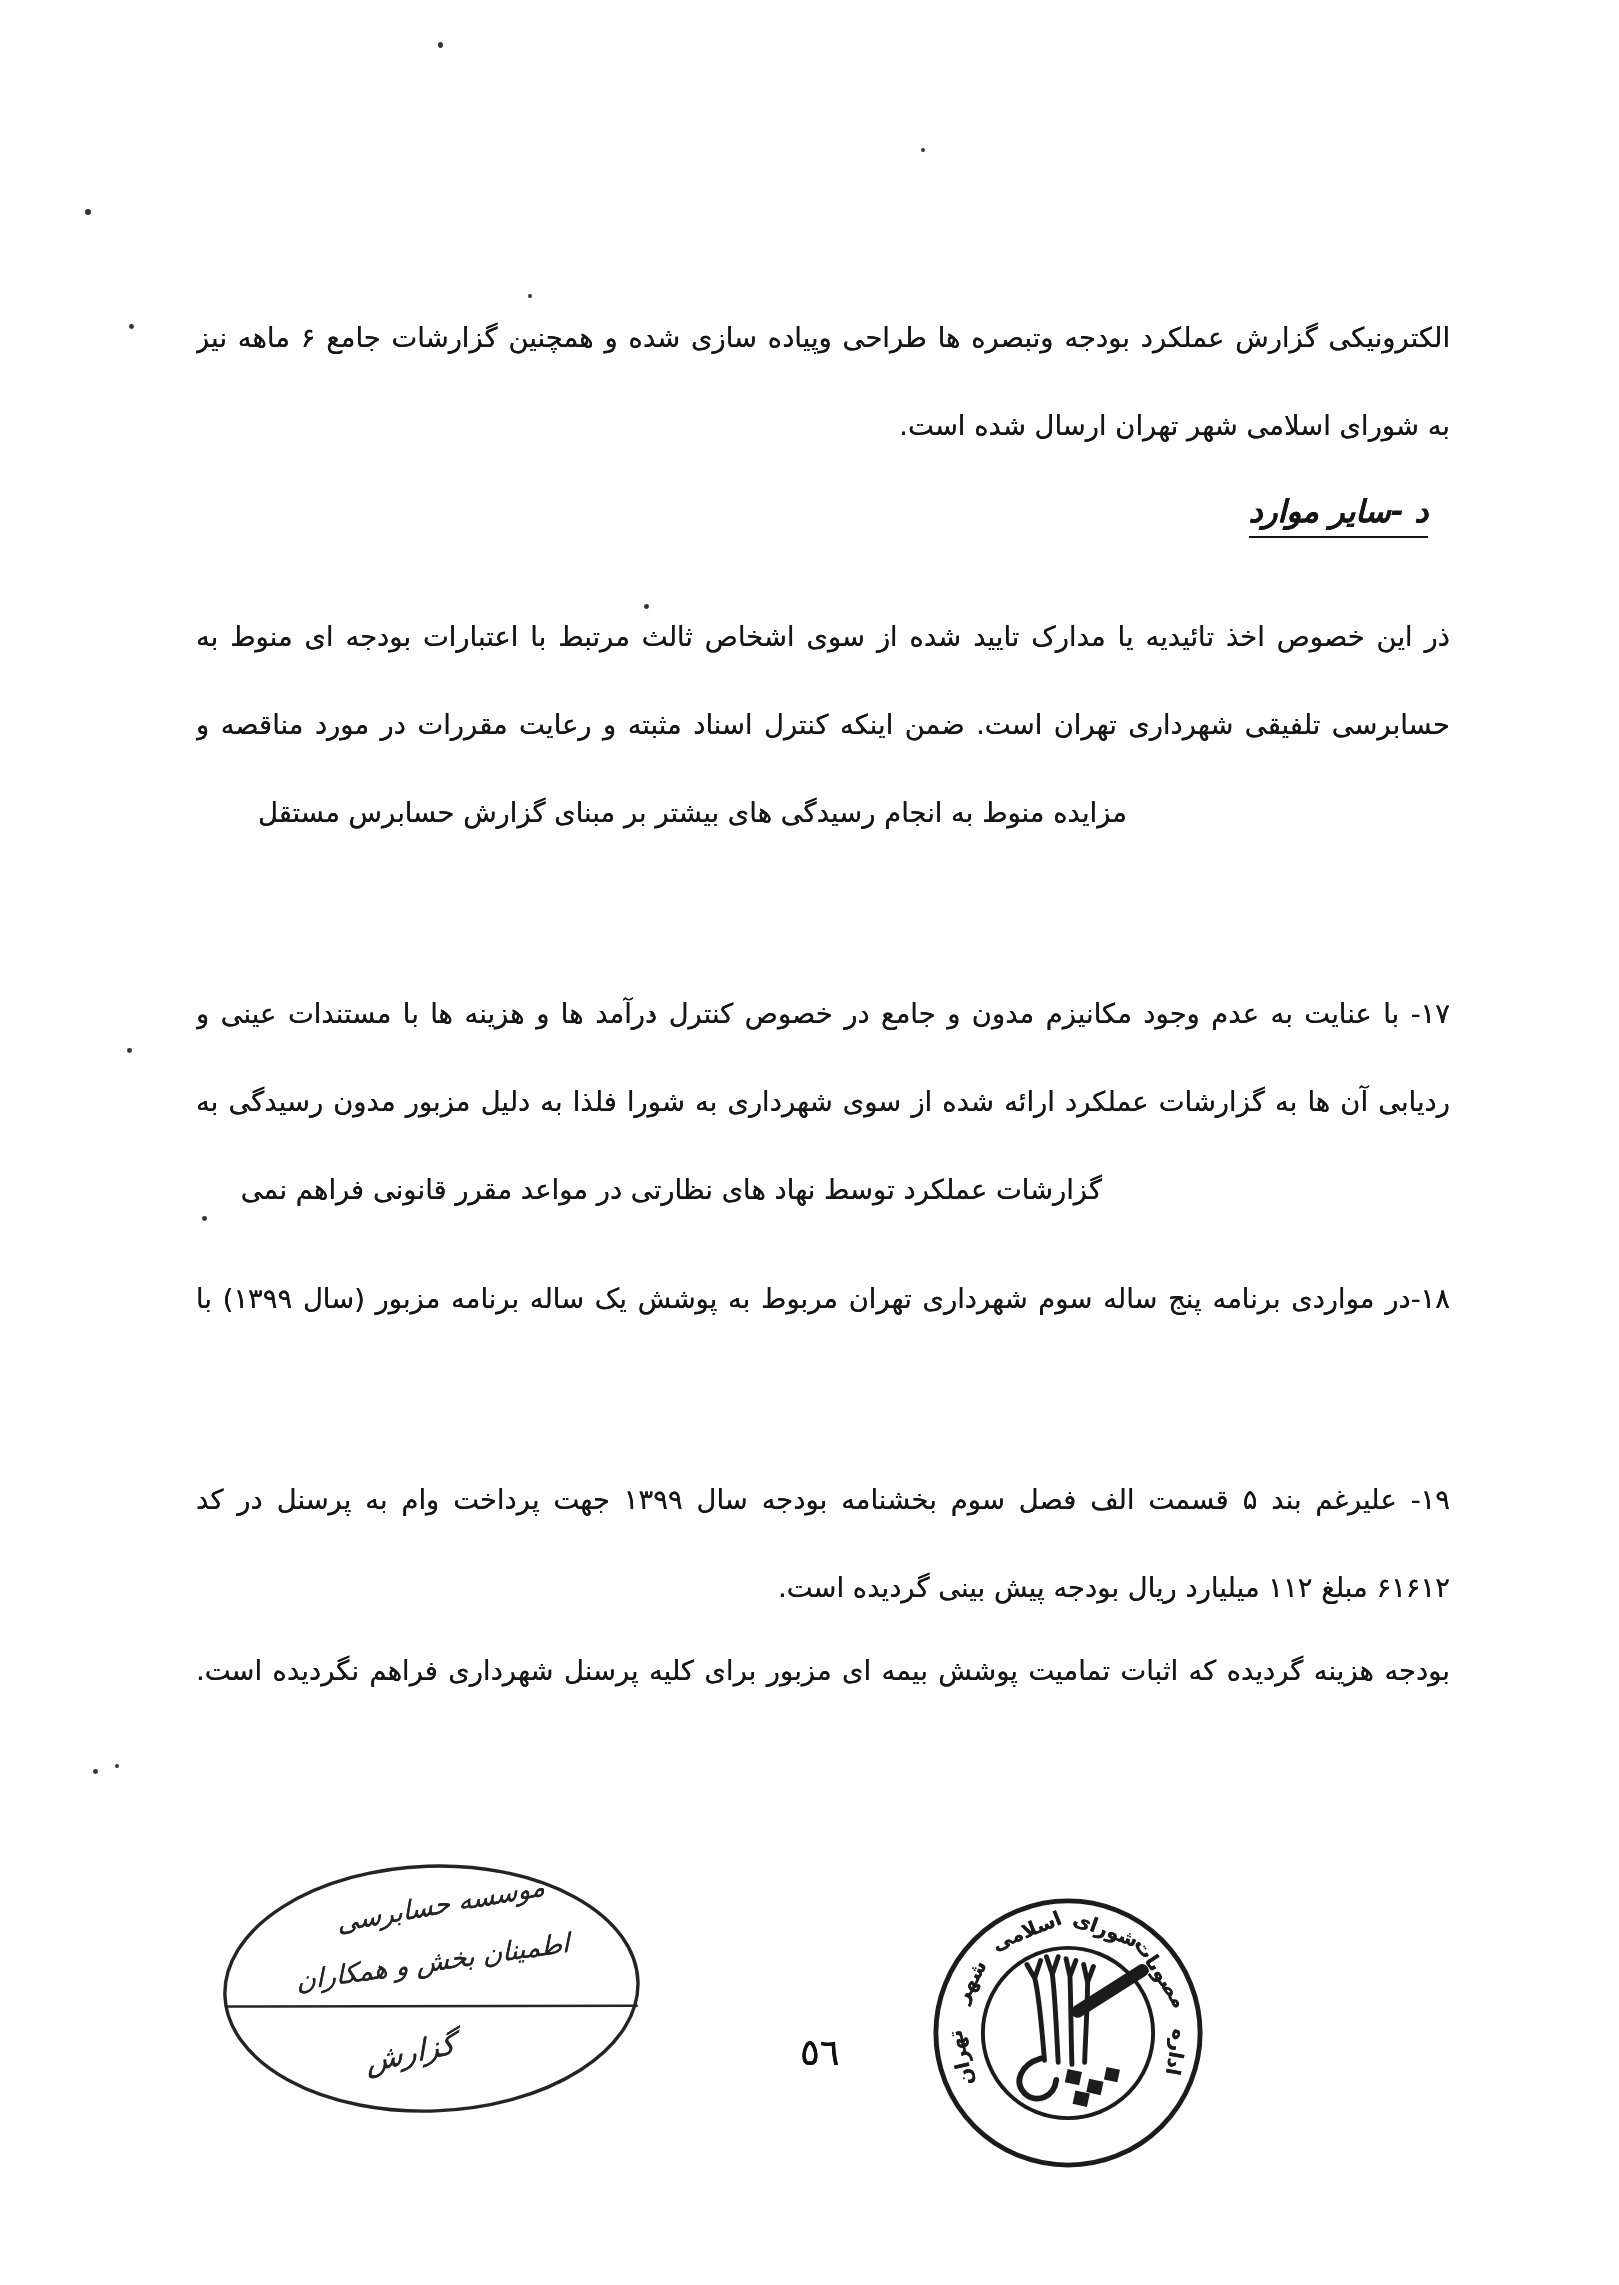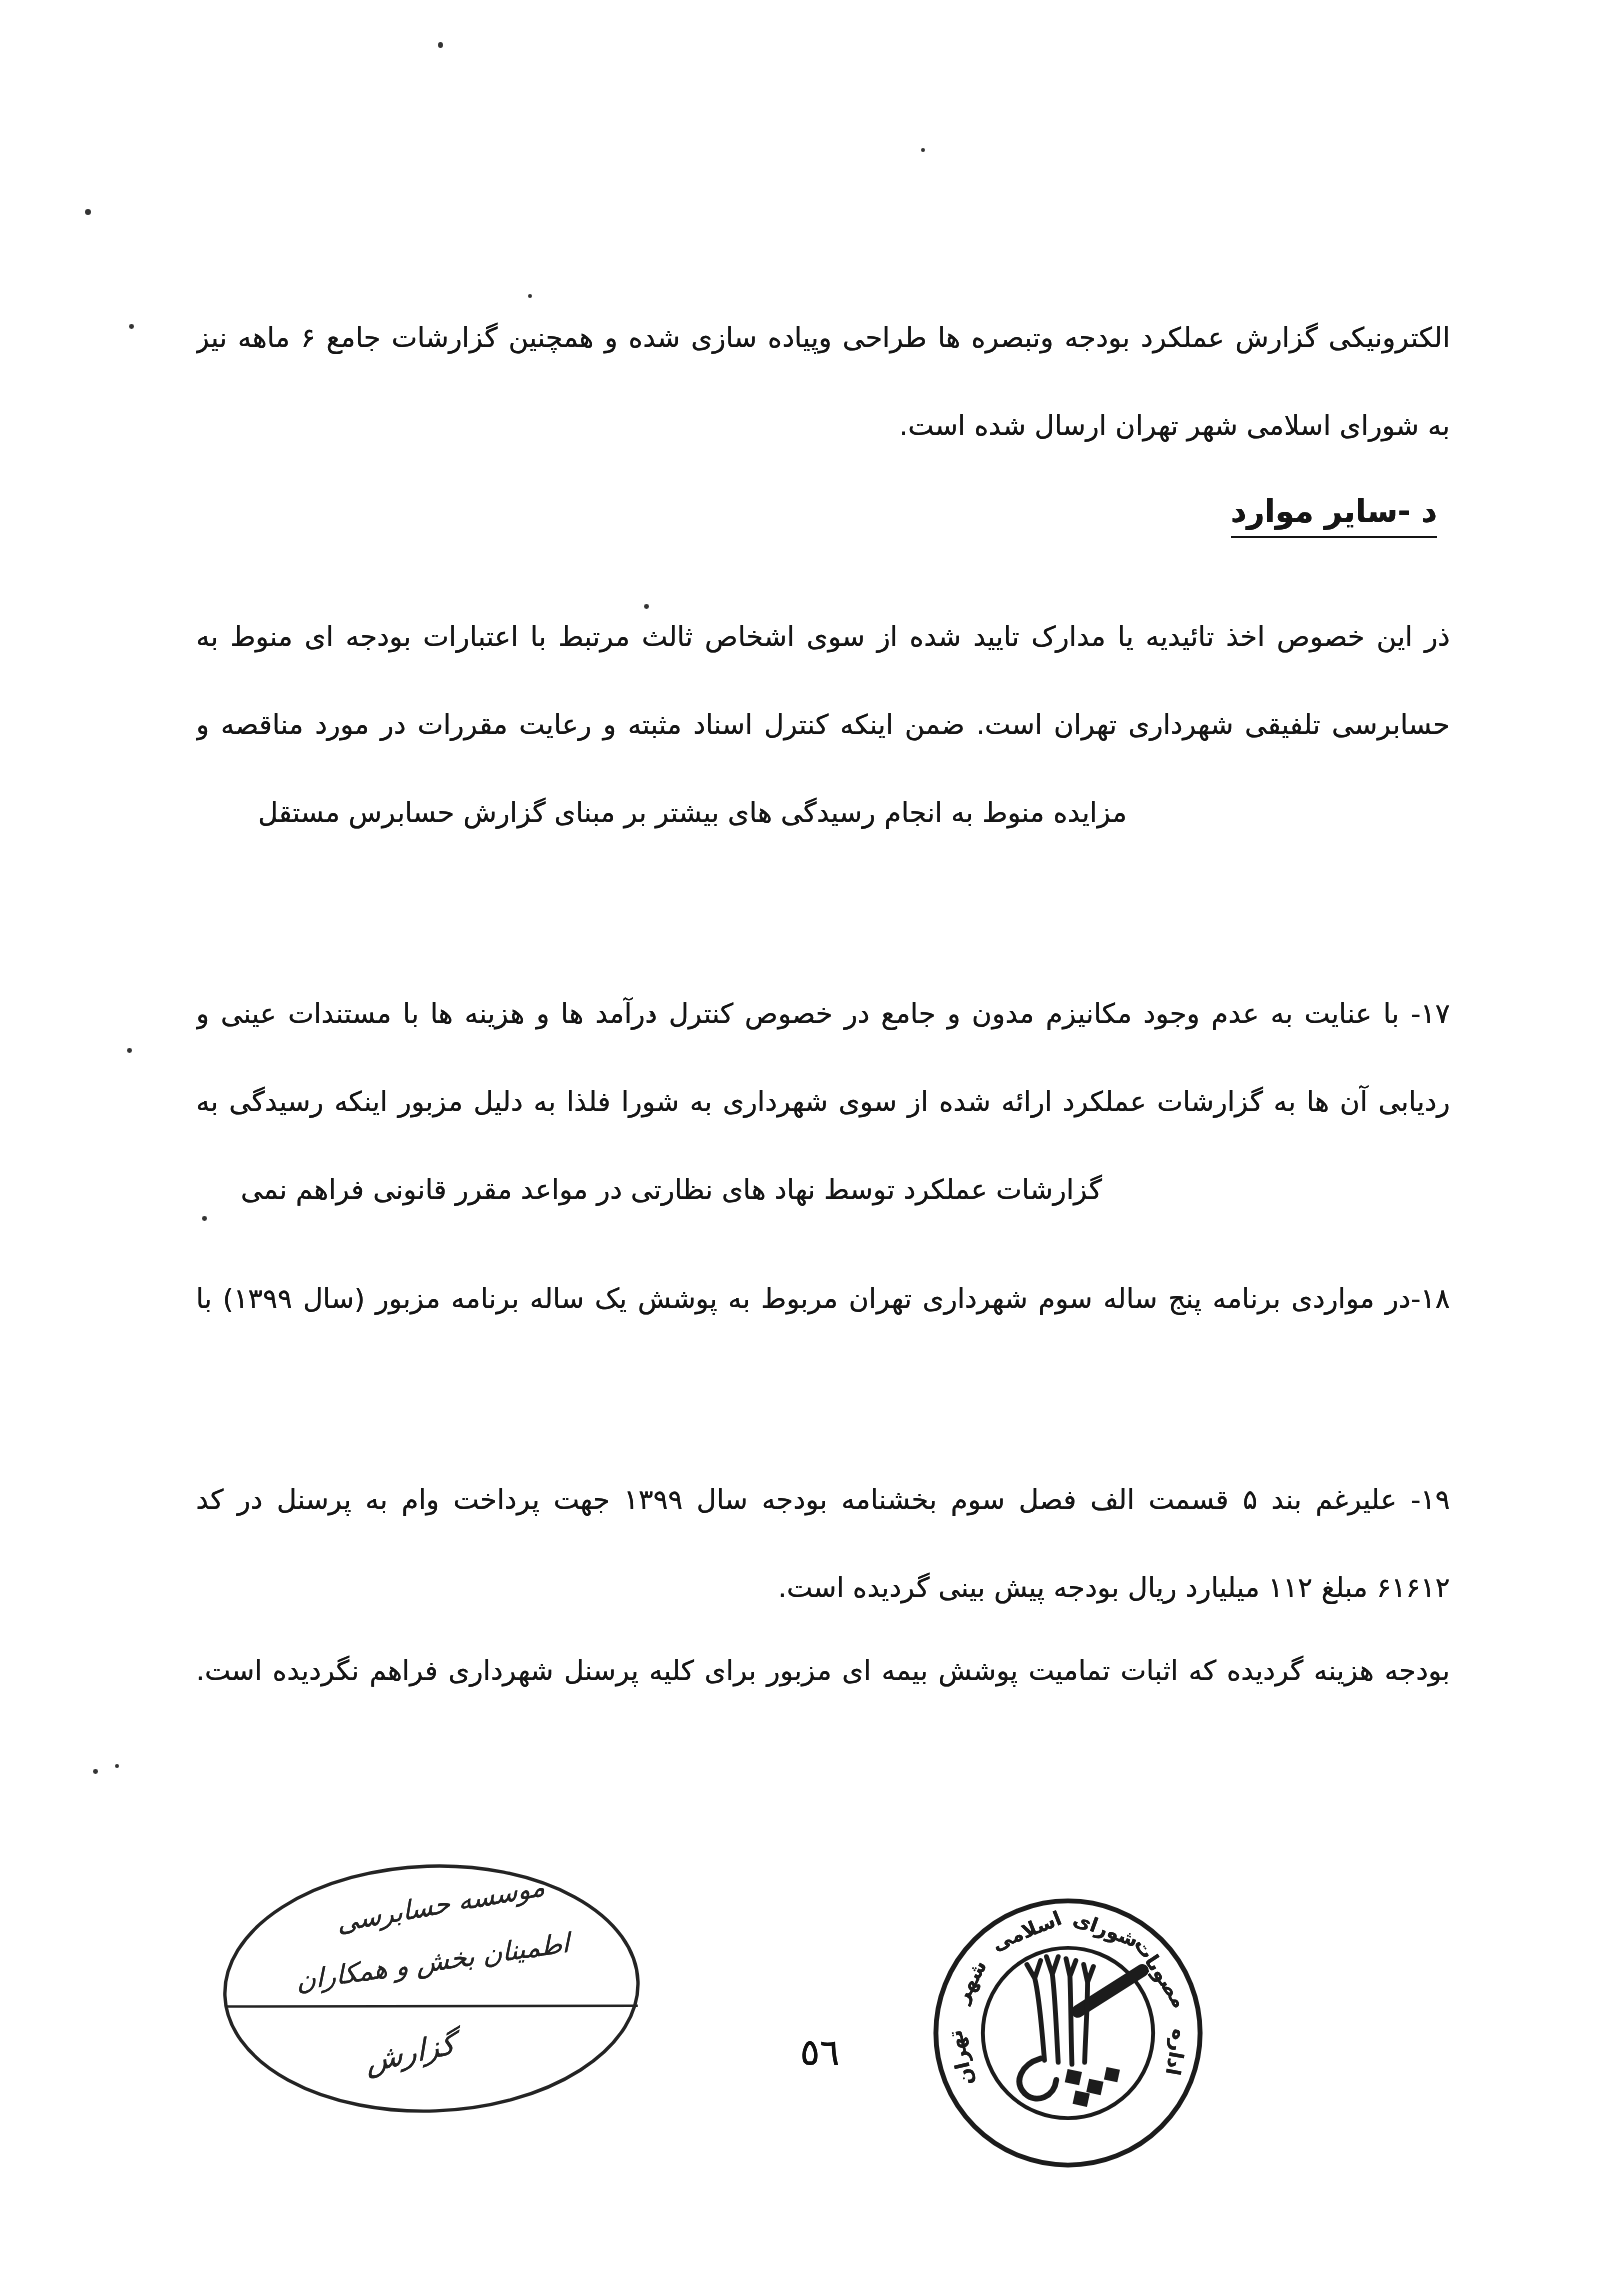--- a/index.html
+++ b/index.html
@@ -20,21 +20,21 @@
     text-shadow:0 0 0.6px #1c1c1c;
     overflow:hidden;
     direction:rtl;
     unicode-bidi:plaintext;
   }
   .j{text-align:justify;text-align-last:justify;}
   .e{text-align:right;}
   .ind330{padding-right:323px;}
   .ind355{padding-right:348px;}
   .ind370{padding-right:363px;}
-  .heading-wrap{position:absolute;right:172px;top:493px;direction:rtl;text-align:left;padding-right:9.8px;}
+  .heading-wrap{position:absolute;right:181px;top:493px;direction:rtl;text-align:left;padding-right:9.8px;font-style:italic;}
   .heading{
     display:inline-block;
     font-size:31px;font-weight:bold;
     padding-bottom:6.9px;
     border-bottom:2.9px solid #141414;
     text-shadow:0 0 0.6px #000;
   }
   
   .speck{position:absolute;background:#111;border-radius:50%;opacity:.85;}
   
@@ -98,21 +98,21 @@
   </div>
 
   <div class="block" style="top:593px;">
     <div class="line j">ذر این خصوص اخذ تائیدیه یا مدارک تایید شده از سوی اشخاص ثالث مرتبط با اعتبارات بودجه ای منوط به</div>
     <div class="line j">حسابرسی تلفیقی شهرداری تهران است. ضمن اینکه کنترل اسناد مثبته و رعایت مقررات در مورد مناقصه و</div>
     <div class="line e ind330">مزایده منوط به انجام رسیدگی های بیشتر بر مبنای گزارش حسابرس مستقل است</div>
   </div>
 
   <div class="block" style="top:970px;">
     <div class="line j">۱۷- با عنایت به عدم وجود مکانیزم مدون و جامع در خصوص کنترل درآمد ها و هزینه ها با مستندات عینی و</div>
-    <div class="line j">ردیابی آن ها به گزارشات عملکرد ارائه شده از سوی شهرداری به شورا فلذا به دلیل مزبور اینکه رسیدگی به</div>
+    <div class="line j">ردیابی آن ها به گزارشات عملکرد ارائه شده از سوی شهرداری به شورا فلذا به دلیل مزبور مدون رسیدگی به</div>
     <div class="line e ind355">گزارشات عملکرد توسط نهاد های نظارتی در مواعد مقرر قانونی فراهم نمی گردد.</div>
   </div>
 
   <div class="block" style="top:1255px;">
     <div class="line j">۱۸-در مواردی برنامه پنج ساله سوم شهرداری تهران مربوط به پوشش یک ساله برنامه مزبور (سال ۱۳۹۹) با</div>
   </div>
 
   <div class="block" style="top:1456px;">
     <div class="line j">۱۹- علیرغم بند ۵ قسمت الف فصل سوم بخشنامه بودجه سال ۱۳۹۹ جهت پرداخت وام به پرسنل در کد</div>
     <div class="line e">۶۱۶۱۲ مبلغ ۱۱۲ میلیارد ریال بودجه پیش بینی گردیده است.</div>

